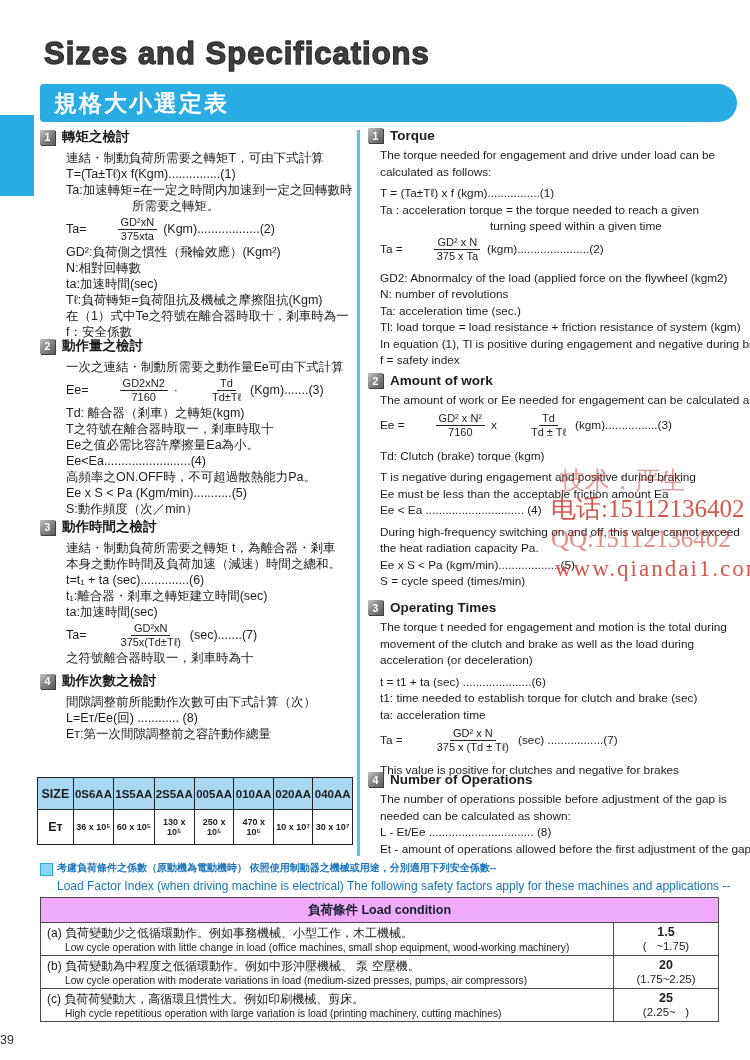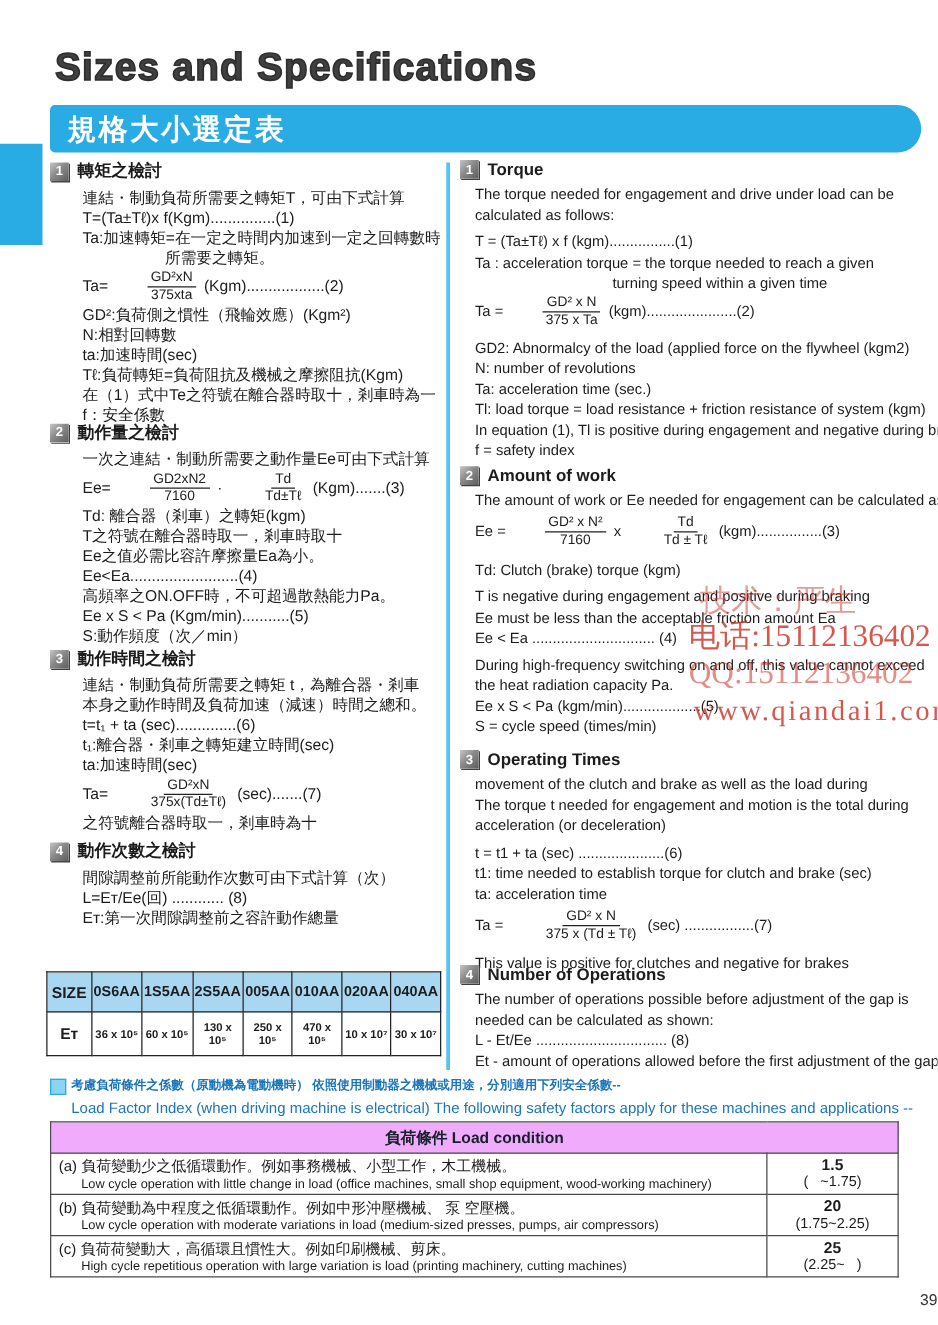--- a/index.html
+++ b/index.html
@@ -53,21 +53,21 @@
   .load-table{position:absolute;left:40px;top:897px;border-collapse:collapse;width:679px;}
   .load-table th,.load-table td{border:1.5px solid #4a4a4a;}
   .load-table th{background:#f0abfc;height:22px;font-size:12.5px;font-weight:700;color:#15202b;text-align:center;}
   .load-table td{height:30px;vertical-align:middle;}
   .load-table td.cond{padding:1px 4px 1px 6px;}
   .load-table td.val{width:104px;text-align:center;padding:0;}
   .lz{font-size:12px;white-space:nowrap;}
   .le{font-size:10.2px;white-space:nowrap;padding-left:18px;}
   .lf{font-size:12.5px;font-weight:700;line-height:14px;}
   .lr{font-size:11.5px;line-height:14px;}
-  .page-number{position:absolute;left:0;top:1033px;width:750px;text-align:right;font-size:12.5px;color:#333;}
+  .page-number{position:absolute;left:0;top:1033px;width:750px;text-align:left;font-size:12.5px;color:#333;}
 </style>
 </head>
 <body>
 
 <div class="page">
 
   <div class="page-title">Sizes and Specifications</div>
   <div class="banner">
     <span>規格大小選定表</span>
   </div>
@@ -241,22 +241,22 @@
       <div class="ln">the heat radiation capacity Pa.</div>
       <div class="ln">Ee x S &lt; Pa (kgm/min)...................(5)</div>
       <div class="ln">S = cycle speed (times/min)</div>
     </div>
 
     <div class="sec" style="top:472px;">
       <div class="sec-head">
         <span class="sec-num">3</span>
         <span class="sec-title">Operating Times</span>
       </div>
+      <div class="ln">The torque t needed for engagement and motion is the total during</div>
       <div class="ln">movement of the clutch and brake as well as the load during</div>
-      <div class="ln">The torque t needed for engagement and motion is the total during</div>
       <div class="ln">acceleration (or deceleration)</div>
       <div class="ln gap">t = t1 + ta (sec) .....................(6)</div>
       <div class="ln">t1: time needed to establish torque for clutch and brake (sec)</div>
       <div class="ln">ta: acceleration time</div>
       <div class="ln formula" style="height:34px;">
         <span>Ta =</span>
         <span class="frac">
           <span class="num">GD² x N</span>
           <span class="den">375 x (Td ± Tℓ)</span>
         </span>

